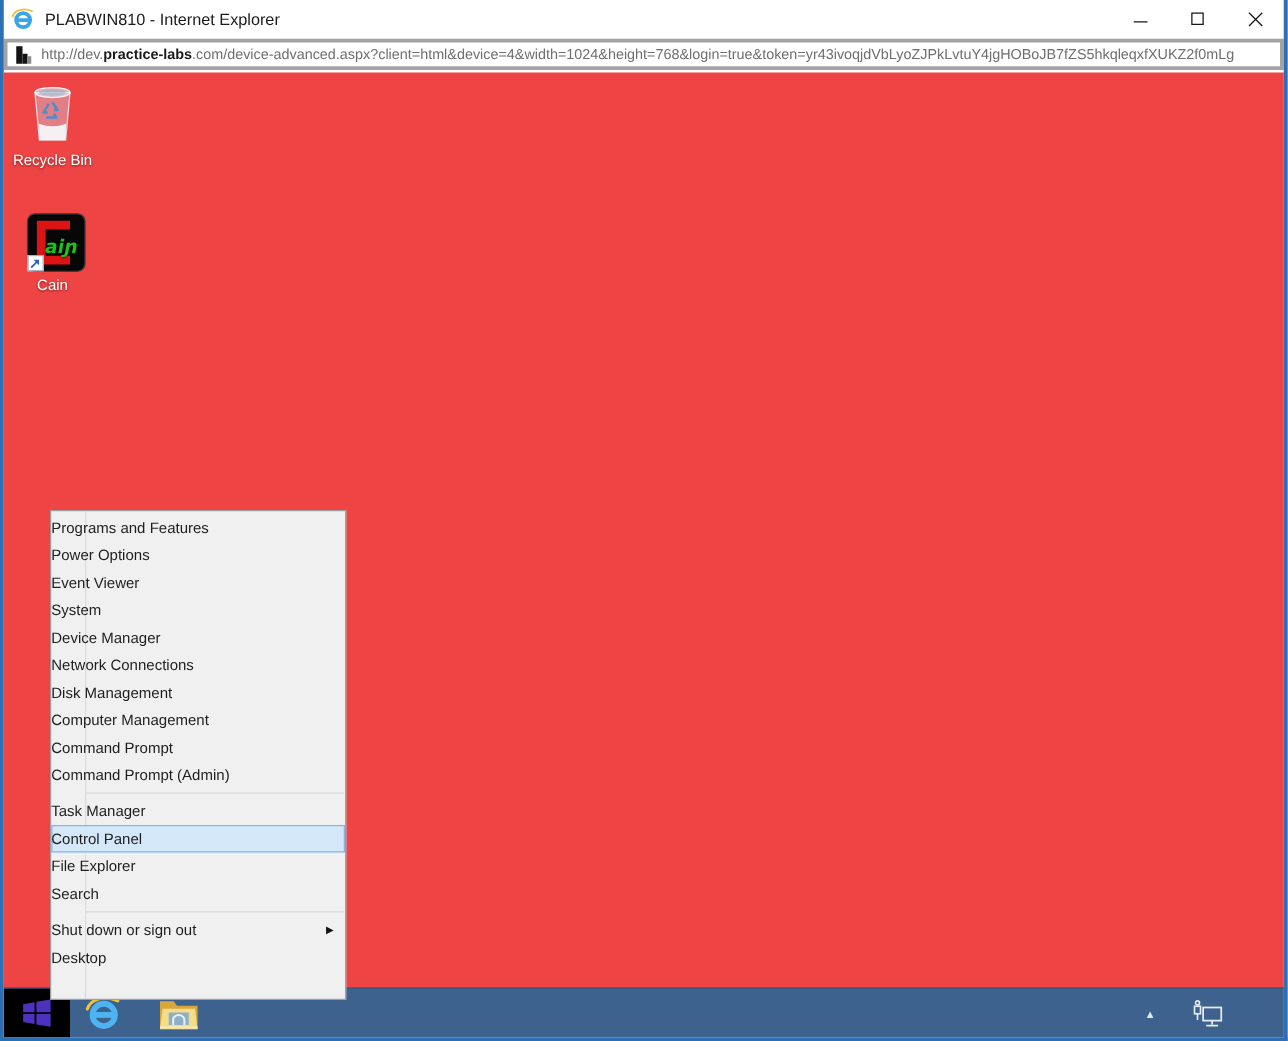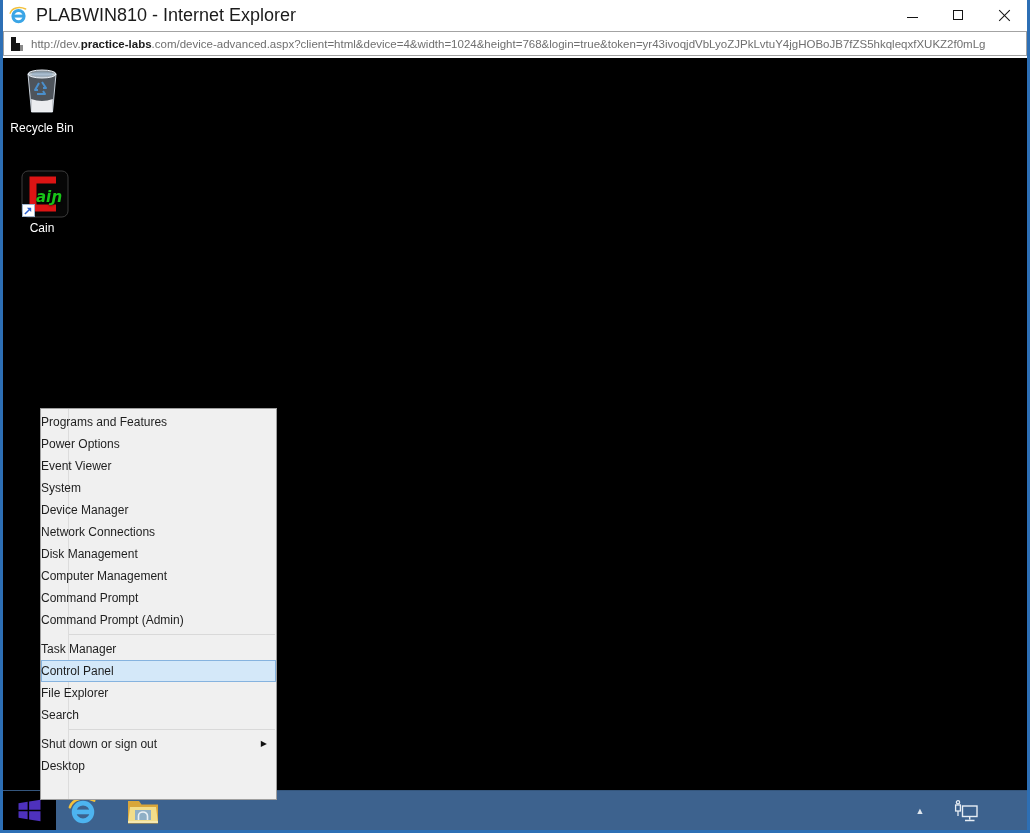--- a/index.html
+++ b/index.html
@@ -14,46 +14,46 @@
   .edge { position:absolute; background:#2d6fb5; z-index:20; }
   .edge-left  { left:0; top:0; bottom:0; width:3px; }
   .edge-right { right:0; top:0; bottom:0; width:3px; }
   .edge-bottom{ left:0; right:0; bottom:0; height:3px; }
 
   .titlebar {
     position:absolute; left:3px; right:3px; top:0; height:30px;
     background:#fff; display:flex; align-items:center;
   }
   .ie-logo-sm { width:19px; height:19px; margin-left:6px; flex:none; }
-  .window-title { font-size:18px; color:#1b1b1b; margin-left:8px; white-space:nowrap; }
+  .window-title { font-size:13px; color:#1b1b1b; margin-left:8px; white-space:nowrap; }
   .win-controls { margin-left:auto; display:flex; height:100%; }
   .win-btn { width:46px; height:100%; display:flex; align-items:center; justify-content:center; }
   .glyph-min { width:11px; height:1px; background:#141414; margin-top:4px; }
   .glyph-max { width:10px; height:10px; border:1px solid #141414; }
   .glyph-close { position:relative; width:13px; height:13px; }
   .glyph-close::before, .glyph-close::after {
     content:""; position:absolute; left:-1px; top:6px; width:15px; height:1px; background:#141414;
   }
   .glyph-close::before { transform:rotate(45deg); }
   .glyph-close::after  { transform:rotate(-45deg); }
 
   .addressrow { position:absolute; left:3px; right:3px; top:30px; height:28px; background:#fff; }
   .address-input {
     position:absolute; left:0; right:0; top:1px; height:25px;
-    border:1px solid #a3a3a3; background:#fff;
+    border:3px solid #a3a3a3; background:#fff;
     display:flex; align-items:center; padding:0 6px;
     font-size:11.5px; color:#6f6f6f; white-space:nowrap; overflow:hidden;
   }
   .favicon { width:14px; height:16px; margin-right:7px; flex:none; }
   .url-domain { color:#1a1a1a; font-weight:bold; }
 
   
   .desktop {
     position:absolute; left:3px; right:3px; top:58px; bottom:3px;
-    background:#000000; overflow:hidden;
+    background:#ef4444; overflow:hidden;
   }
 
   .desk-icon {
     position:absolute; width:82px; display:flex; flex-direction:column; align-items:center;
     color:#fff; font-size:12px; text-shadow:0 1px 2px rgba(0,0,0,0.55); text-align:center;
   }
   .desk-icon .label { margin-top:3px; white-space:nowrap; }
   .icon-recycle { left:-2px; top:8px; }
   .icon-cain { left:-2px; top:112px; }
   .cain-wrap { position:relative; width:43px; height:48px; }

